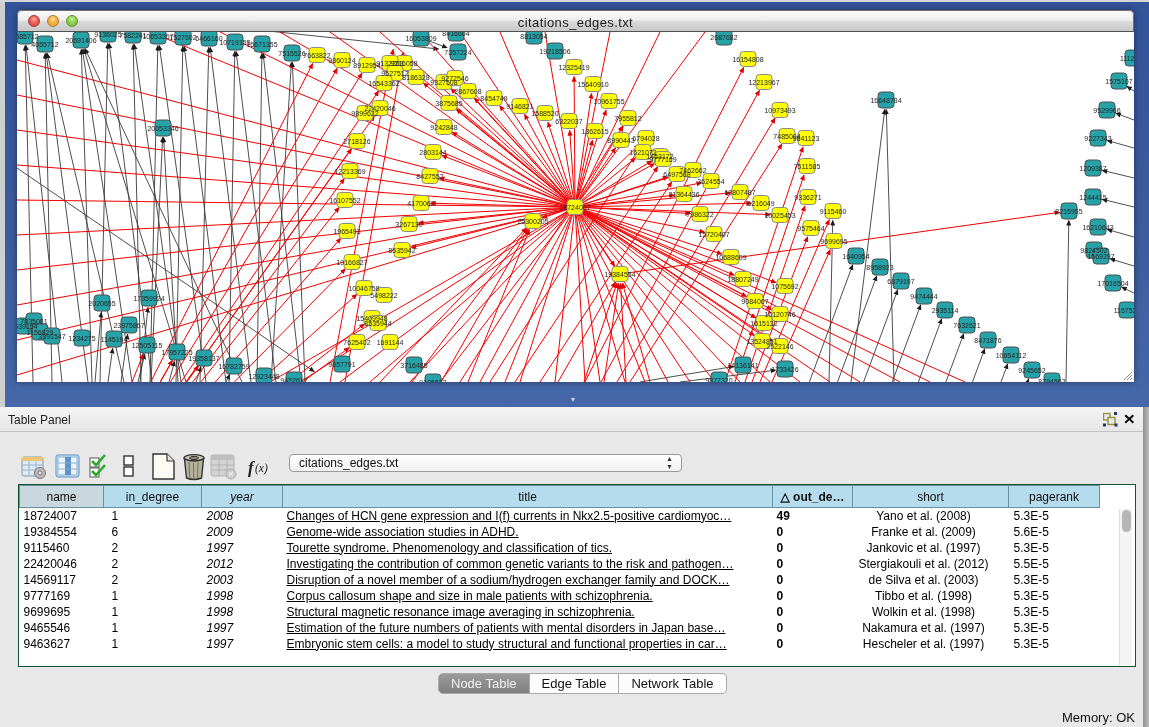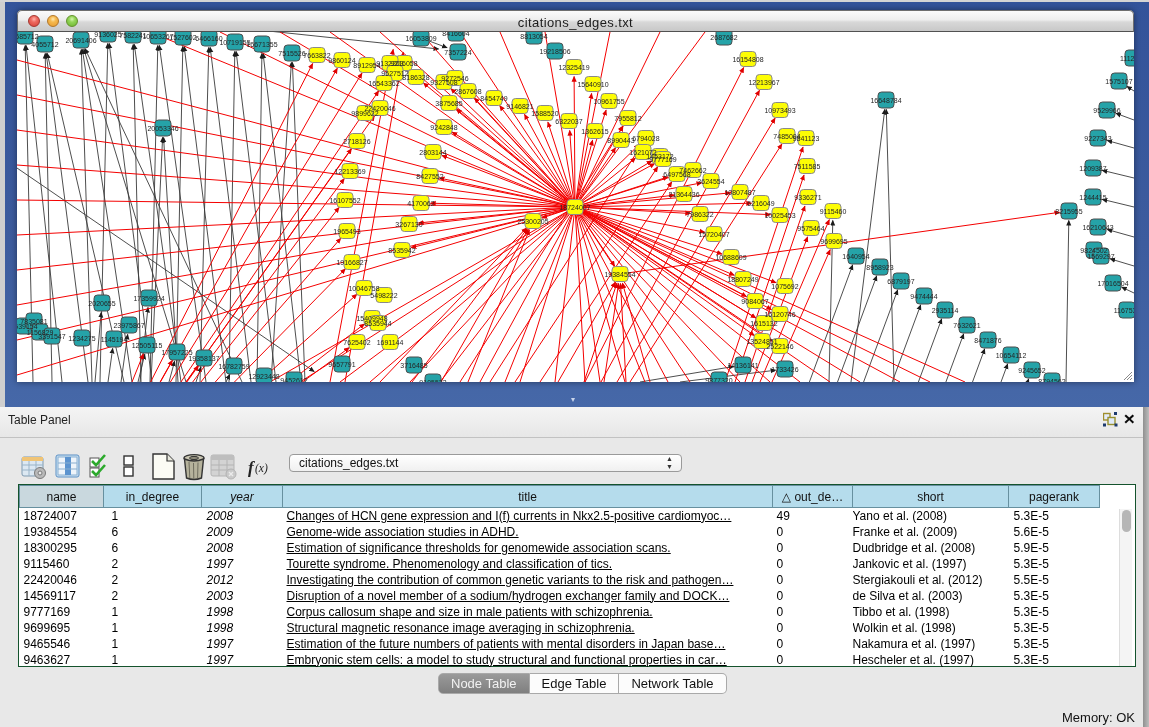--- a/index.html
+++ b/index.html
@@ -19,42 +19,42 @@
 #tl2 { left:29px; background:radial-gradient(circle at 50% 32%,#ffe9b0 0%,#f5b94f 35%,#e89b2e 100%); border:1px solid #b2772a;}
 #tl3 { left:48px; background:radial-gradient(circle at 50% 32%,#d6f5b0 0%,#93d558 35%,#6cb42e 100%); border:1px solid #64922c;}
 #graphwrap { position:absolute; left:0; top:22px; width:1117px; height:350px; overflow:hidden; background:#fff; }
 #graph .r { stroke:#f40000; stroke-width:1; }
 #graph .b { stroke:#3a3a3a; stroke-width:0.9; }
 #graph .tn { fill:#25a3a8; stroke:#4d4d4d; stroke-width:1; }
 #graph .yn { fill:#fdfd05; stroke:#8a8a8a; stroke-width:1; }
 #graph .nl { font-family:"Liberation Sans",sans-serif; font-size:7px; fill:#252525; text-anchor:middle; }
 #divmark { position:absolute; left:571px; top:395px; color:#c8d4ea; font-size:8px; }
 #tp { position:absolute; left:0; top:407px; width:1149px; height:320px; background:#e8e8e8; }
-#tpbar { position:absolute; left:0; top:0; width:100%; height:31px;
+#tpbar { position:absolute; left:0; top:0; width:100%; height:25px;
   background:linear-gradient(180deg,#f4f4f4,#e7e7e7); border-bottom:1px solid #c2c2c2; }
 #tpbar .lbl { position:absolute; left:8px; top:6px; font-size:12px; color:#222; }
 #tpbar .fl { position:absolute; left:1103px; top:5px; }
 #tpbar .x { position:absolute; left:1123px; top:3px; font-size:15px; font-weight:bold; color:#0a0a0a; transform:scaleY(0.92); }
 #toolbar { position:absolute; left:0; top:25px; width:100%; height:56px; }
 #combo { position:absolute; left:289px; top:47px; width:393px; height:18px;
   border:1px solid #9a9a9a; border-radius:4px;
   background:linear-gradient(180deg,#ffffff,#f0f0f0); font-size:12px; color:#111;
   line-height:16px; padding-left:9px; }
 #combo .ar { position:absolute; right:8px; top:0px; font-size:7px; color:#333; line-height:8px; }
 #tblwrap { position:absolute; left:18px; top:77px; width:1118px; height:183px;
   background:#fff; border:1px solid #14532d; }
 table { border-collapse:collapse; table-layout:fixed; width:1073px; font-size:12px; }
 th { background:#b5dcec; border:1px solid #67909f; height:22px; font-weight:normal;
   font-size:12px; color:#111; text-align:center; overflow:hidden; white-space:nowrap; }
 th.c0 { background:#c9d8de; }
 td { height:16px; padding:0; color:#000; overflow:hidden; white-space:nowrap; }
 .c0 { width:84px; } .c1 { width:98px; } .c2 { width:81px;font-style:italic; } .c3 { width:490px; }
-.c4 { width:80px; } .c5 { width:156px; } .c6 { width:91px; }
+.c4 { width:80px;font-weight:bold; } .c5 { width:156px; } .c6 { width:91px; }
 td.c0 { padding-left:4px; } td.c1 { padding-left:8px; } td.c2 { padding-left:5px; }
-td.c3 { padding-left:4px;text-decoration:underline; } td.c4 { padding-left:4px; } td.c5 { padding-right:14px;margin-left:20px; }
+td.c3 { padding-left:4px;text-decoration:underline; } td.c4 { padding-left:4px; } td.c5 { text-align:center; padding-right:14px;margin-left:20px; }
 td.c6 { padding-left:5px; }
 #vsb { position:absolute; right:3px; top:24px; width:13px; height:157px; background:#f4f4f4;
   border-left:1px solid #ddd; }
 #vsb .th { position:absolute; left:2px; top:1px; width:9px; height:22px; background:#b6b6b6; border-radius:5px; }
 #tabs { position:absolute; left:438px; top:266px; height:21px; display:flex;
   font-size:13px; }
 #tabs div { height:21px; line-height:20px; padding:0 12px; background:#fcfcfc;
   border:1px solid #a9a9a9; border-left:none; color:#111; }
 #tabs div:first-child { border-left:1px solid #a9a9a9; border-radius:5px 0 0 5px;
   background:linear-gradient(180deg,#9a9a9a,#7f7f7f); color:#f2f2f2; }
@@ -659,29 +659,20 @@
 <tr>
             <td class="c0">19384554</td>
             <td class="c1">6</td>
             <td class="c2">2009</td>
             <td class="c3">Genome-wide association studies in ADHD.</td>
             <td class="c4">0</td>
             <td class="c5">Franke et al. (2009)</td>
             <td class="c6">5.6E-5</td>
           </tr>
 <tr>
-            <td class="c0">18300295</td>
-            <td class="c1">6</td>
-            <td class="c2">2008</td>
-            <td class="c3">Estimation of significance thresholds for genomewide association scans.</td>
-            <td class="c4">0</td>
-            <td class="c5">Dudbridge et al. (2008)</td>
-            <td class="c6">5.9E-5</td>
-          </tr>
-<tr>
             <td class="c0">9115460</td>
             <td class="c1">2</td>
             <td class="c2">1997</td>
             <td class="c3">Tourette syndrome. Phenomenology and classification of tics.</td>
             <td class="c4">0</td>
             <td class="c5">Jankovic et al. (1997)</td>
             <td class="c6">5.3E-5</td>
           </tr>
 <tr>
             <td class="c0">22420046</td>

